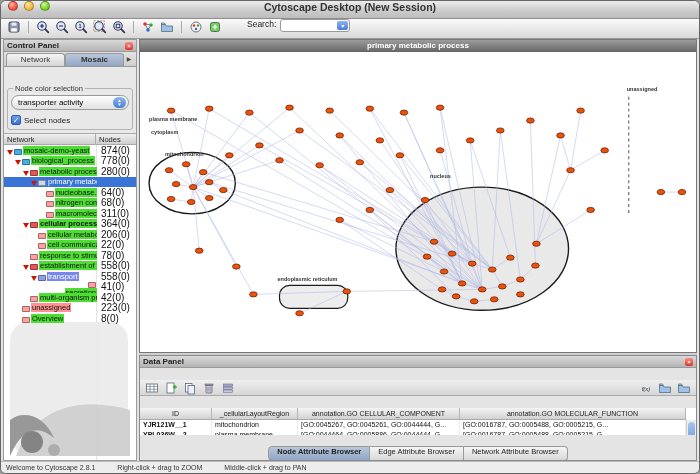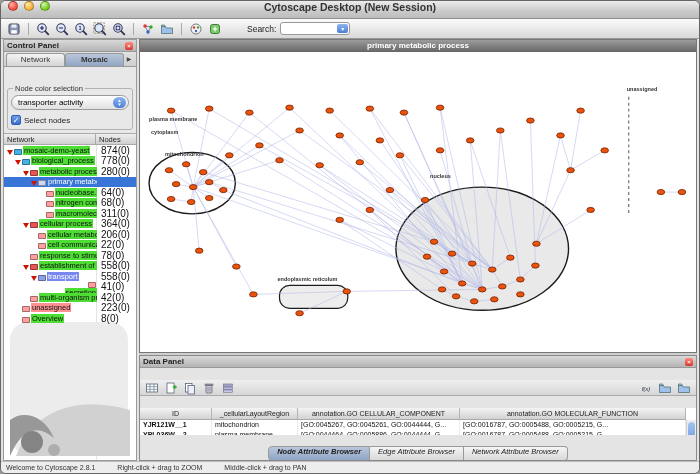--- a/index.html
+++ b/index.html
@@ -6,21 +6,21 @@
 html,body{width:700px;height:474px;background:#9a9a9a;}
 .window{position:absolute;left:0;top:0;width:700px;height:474px;border:1px solid #666;border-radius:6px;overflow:hidden;background:#e3e3e3;}
 
 .titlebar{height:18px;background:linear-gradient(#ececec,#cacaca 60%,#bdbdbd);border-bottom:1px solid #8e8e8e;position:relative;display:flex;align-items:flex-start;}
 .light{width:10px;height:10px;border-radius:50%;margin-left:6px;border:1px solid rgba(0,0,0,.3);flex:none;z-index:2;}
 .light.red{background:radial-gradient(circle at 35% 30%,#ffb3ac,#f55247 60%,#d8352b);margin-left:7px;}
 .light.yellow{background:radial-gradient(circle at 35% 30%,#ffe9a8,#f5b63f 60%,#dd9b20);}
 .light.green{background:radial-gradient(circle at 35% 30%,#d2f5b6,#7ed321 60%,#58a80e);}
 .title{position:absolute;left:0;right:0;text-align:center;font-size:10.5px;font-weight:bold;color:#333;}
 
-.toolbar{height:20px;background:linear-gradient(#fbfbfb,#d8d8d8);border-bottom:1px solid #999;display:flex;align-items:center;padding:0 5px;}
+.toolbar{height:20px;background:linear-gradient(#fbfbfb,#d8d8d8);border-bottom:1px solid #999;display:flex;align-items:flex-start;padding:0 5px;}
 .tb-icons{display:flex;align-items:center;gap:3px;}
 .tbicon{width:16px;height:15px;display:flex;align-items:center;justify-content:center;}
 .tbicon svg{width:14px;height:14px;}
 .tbsep{width:1px;height:12px;background:#aaa;margin:0 3px;}
 .search-label{font-size:8.5px;color:#222;margin-left:24px;}
 .search-combo{width:70px;height:13px;background:#fff;border:1px solid #999;border-radius:3px;position:relative;margin-left:4px;}
 .combo-arrow{position:absolute;right:1px;top:1px;bottom:1px;width:11px;background:linear-gradient(#8fb4ef,#4a7fd6);border-radius:2px;color:#fff;font-size:6px;display:flex;align-items:center;justify-content:center;}
 
 .control-panel{position:absolute;left:2px;top:38px;width:134px;bottom:12px;background:#e8e8e8;border:1px solid #9a9a9a;display:flex;flex-direction:column;overflow:hidden;}
 .panel-header{height:12px;background:linear-gradient(#d9d9d9,#b4b4b4);display:flex;align-items:center;padding:0 3px;border-bottom:1px solid #999;flex:none;}
@@ -70,21 +70,21 @@
 .dp-table{flex:1;background:#fff;position:relative;overflow:hidden;}
 .dp-thead{display:grid;grid-template-columns:72px 86px 162px 1fr;height:12px;background:linear-gradient(#f4f4f4,#d2d2d2);border-bottom:1px solid #aaa;margin-right:10px;}
 .dp-th{border-right:1px solid #b5b5b5;font-size:7px;text-align:center;line-height:11px;overflow:hidden;white-space:nowrap;color:#222;}
 .dp-body{position:absolute;left:0;right:10px;top:12px;bottom:0;}
 .dp-row{display:grid;grid-template-columns:72px 86px 162px 1fr;height:10px;}
 .dp-cell{padding:1px 3px 0;font-size:7px;overflow:hidden;white-space:nowrap;border-right:1px solid #ececec;color:#111;}
 .dp-cell.id{font-weight:bold;}
 .dp-scroll{position:absolute;right:0;top:12px;bottom:0;width:10px;background:#eee;border-left:1px solid #ccc;}
 .dp-thumb{position:absolute;left:1px;right:1px;top:2px;height:26px;background:linear-gradient(#a5c4ef,#5d8fd8);border-radius:4px;}
 .dp-tabs{height:13px;display:flex;justify-content:center;align-items:center;background:#e4e4e4;flex:none;}
-.dp-tab{font-size:7.5px;padding:0 8px;border:1px solid #999;border-left:none;background:linear-gradient(#f5f5f5,#d8d8d8);height:15px;line-height:10px;color:#222;font-style:italic;}
+.dp-tab{font-size:7.5px;padding:0 8px;border:1px solid #999;border-left:none;background:linear-gradient(#f5f5f5,#d8d8d8);height:15px;line-height:10px;color:#222;}
 .dp-tab:first-child{border-radius:4px 0 0 4px;border-left:1px solid #999;}
 .dp-tab:last-child{border-radius:0 4px 4px 0;}
 .dp-tab.active{background:linear-gradient(#b9c6da,#8fa6c6);font-weight:bold;}
 
 .statusbar{position:absolute;left:0;right:0;bottom:0;height:12px;background:#ededed;border-top:1px solid #bbb;display:flex;align-items:center;font-size:7px;color:#333;gap:22px;padding-left:5px;}
 </style>
 </head>
 <body>
 
 <div class="window">
@@ -269,21 +269,21 @@
         </div>
         <div class="trow">
           <div class="tleft" style="padding-left: 34px;">
             <span class="tri hid"></span>
             <span class="ficon" style="background: rgb(255, 159, 159);"></span>
             <span class="tlabel bg-green">macromolecule...</span>
           </div>
           <span class="tcount">311(0)</span>
         </div>
         <div class="trow">
-          <div class="tleft" style="padding-left: 18px;">
+          <div class="tleft" style="padding-left: 18px; font-weight: bold;">
             <span class="tri"></span>
             <span class="ficon" style="background: rgb(232, 85, 85);"></span>
             <span class="tlabel bg-green">cellular process</span>
           </div>
           <span class="tcount">364(0)</span>
         </div>
         <div class="trow">
           <div class="tleft" style="padding-left: 26px;">
             <span class="tri hid"></span>
             <span class="ficon" style="background: rgb(255, 159, 159);"></span>

